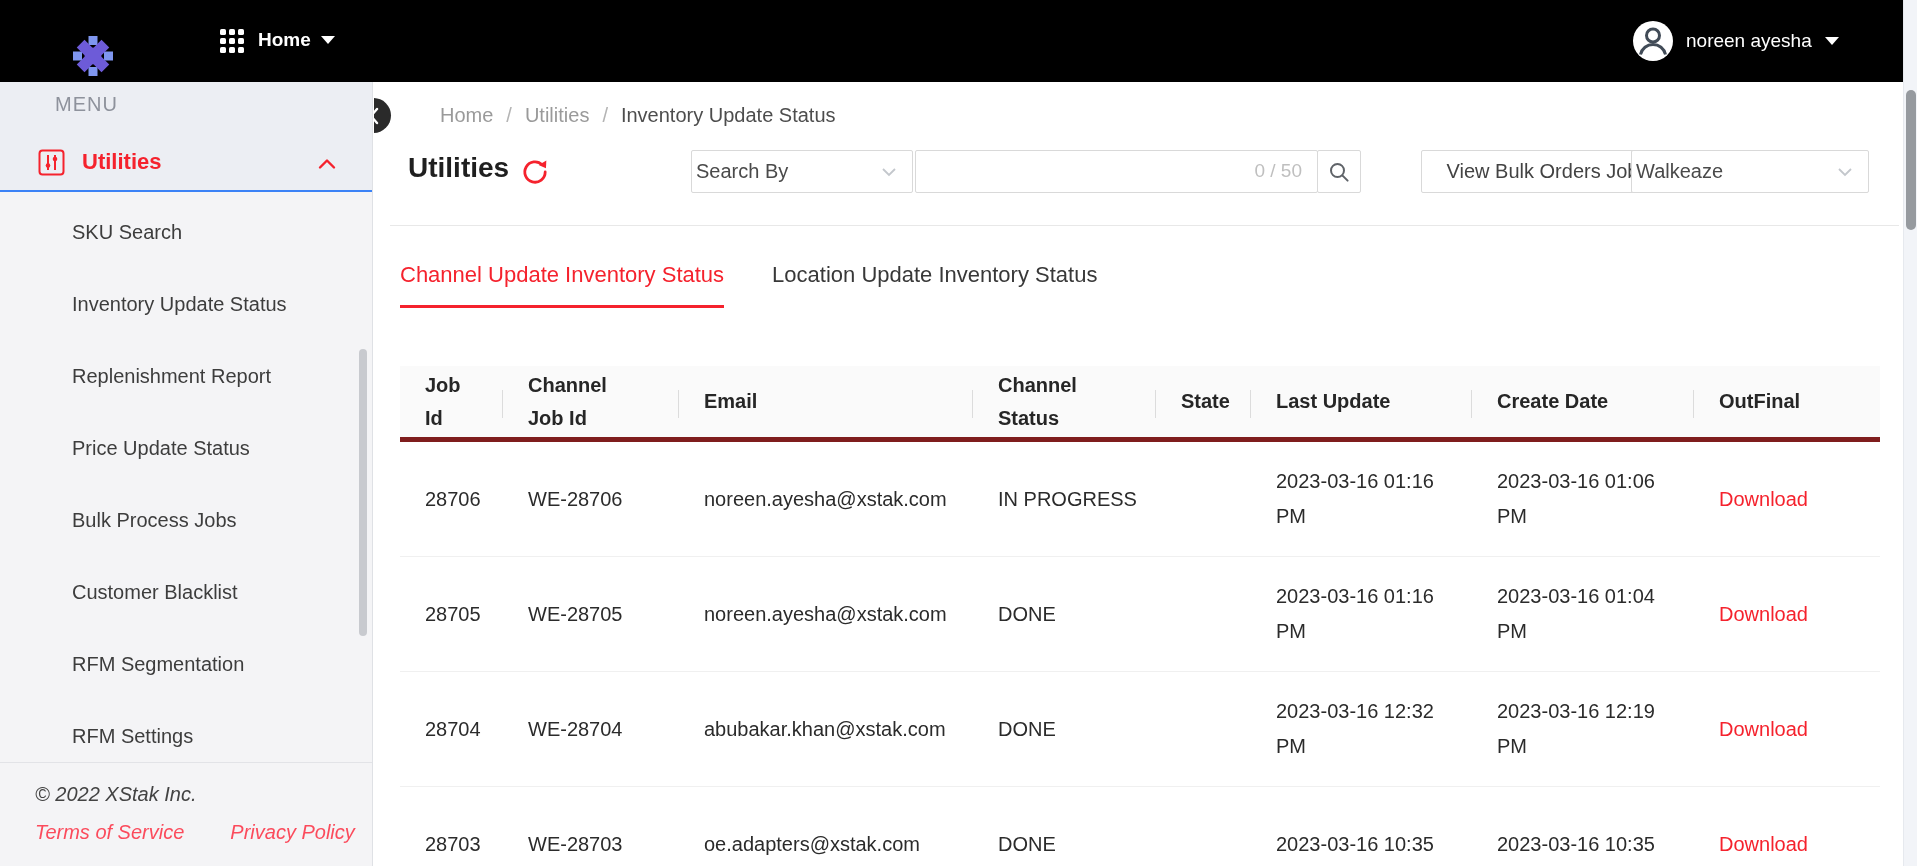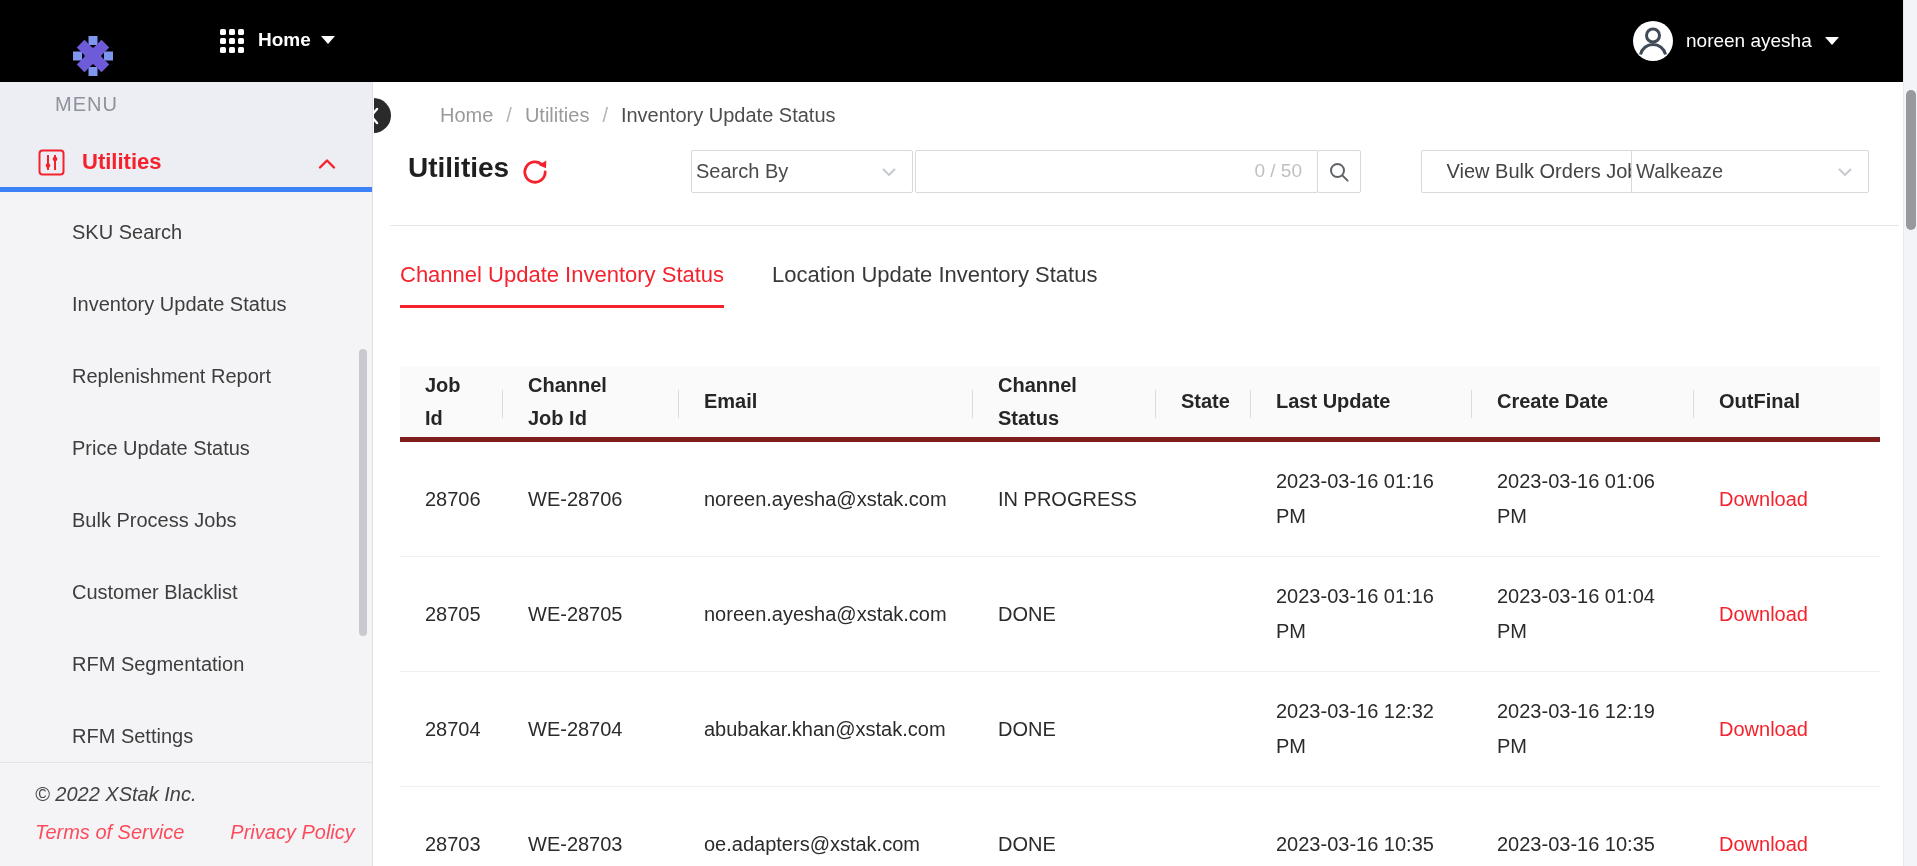--- a/index.html
+++ b/index.html
@@ -18,21 +18,21 @@
   .caret-down { width:0; height:0; border-left:7px solid transparent; border-right:7px solid transparent; border-top:8px solid #fff; }
   .user-menu { position:absolute; left:1633px; top:21px; display:flex; align-items:center; gap:13px; cursor:pointer; }
   .user-name { color:#fff; font-size:19px; }
 
   
   .vscroll { position:absolute; right:0; top:0; width:14px; height:866px; background:#f2f4f8; border-left:1px solid #e6e9ee; }
   .vthumb { position:absolute; left:2px; top:90px; width:10px; height:140px; background:#969a9f; border-radius:5px; }
 
   
   .sidebar { position:absolute; left:0; top:82px; width:373px; height:784px; background:#f4f4f6; border-right:1px solid #dfe1e5; }
-  .side-top { position:absolute; left:0; top:0; right:0; height:110px; background:#eceef3; border-bottom:5px solid #3b82f6; }
+  .side-top { position:absolute; left:0; top:0; right:0; height:110px; background:#eceef3; border-bottom:2px solid #3b82f6; }
   .menu-label { position:absolute; left:55px; top:11px; font-size:20px; color:#8e929c; letter-spacing:1px; }
   .util-row { position:absolute; left:38px; top:63px; right:0; height:34px; display:flex; align-items:center; gap:17px; cursor:pointer; }
   .util-label { color:#f5222d; font-size:22px; font-weight:600; }
   .util-chevron { position:absolute; right:36px; top:11px; }
   .submenu { position:absolute; left:0; top:114px; right:0; }
   .menu-item { height:72px; display:flex; align-items:center; padding-left:72px;
     font-size:20px; color:#3d3d3d; cursor:pointer; }
   .side-scroll { position:absolute; right:5px; top:267px; width:8px; height:287px; background:#c8cacf; border-radius:4px; }
   .side-footer { position:absolute; left:0; bottom:0; right:0; height:104px; background:#f4f4f6; border-top:1px solid #e2e3e7;font-style:italic; }
   .copyright { position:absolute; left:35px; top:20px; font-size:20px; color:#434343; }

